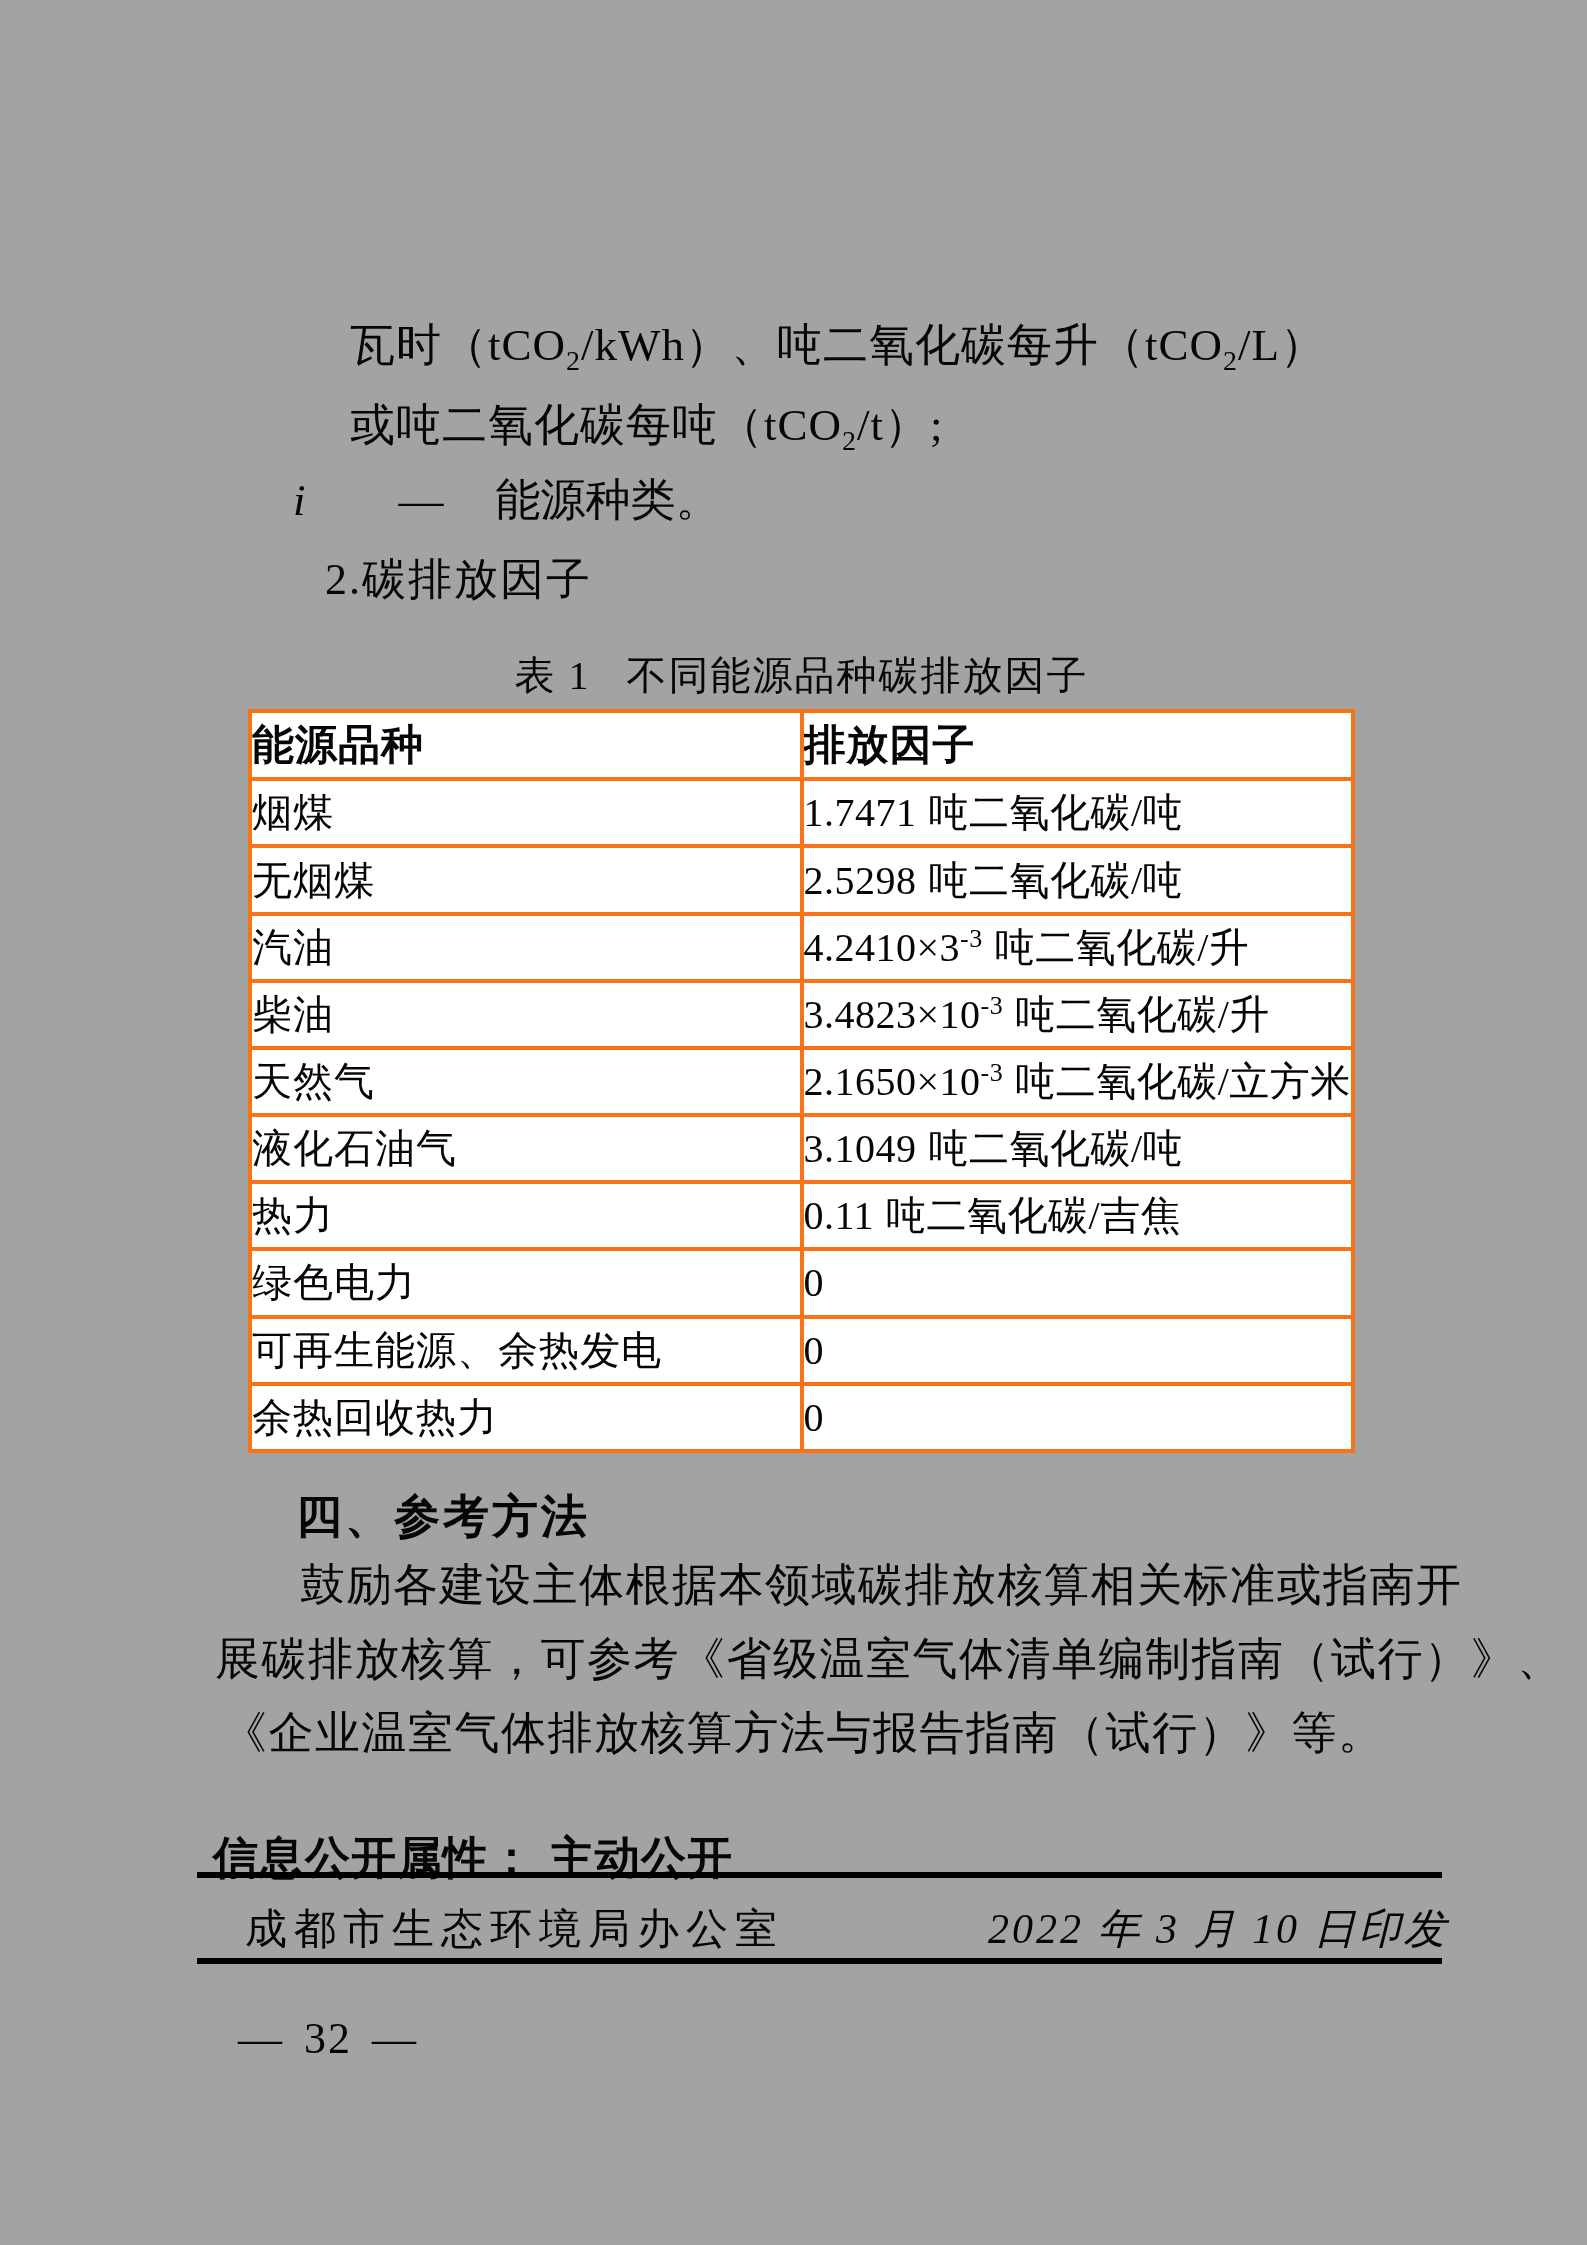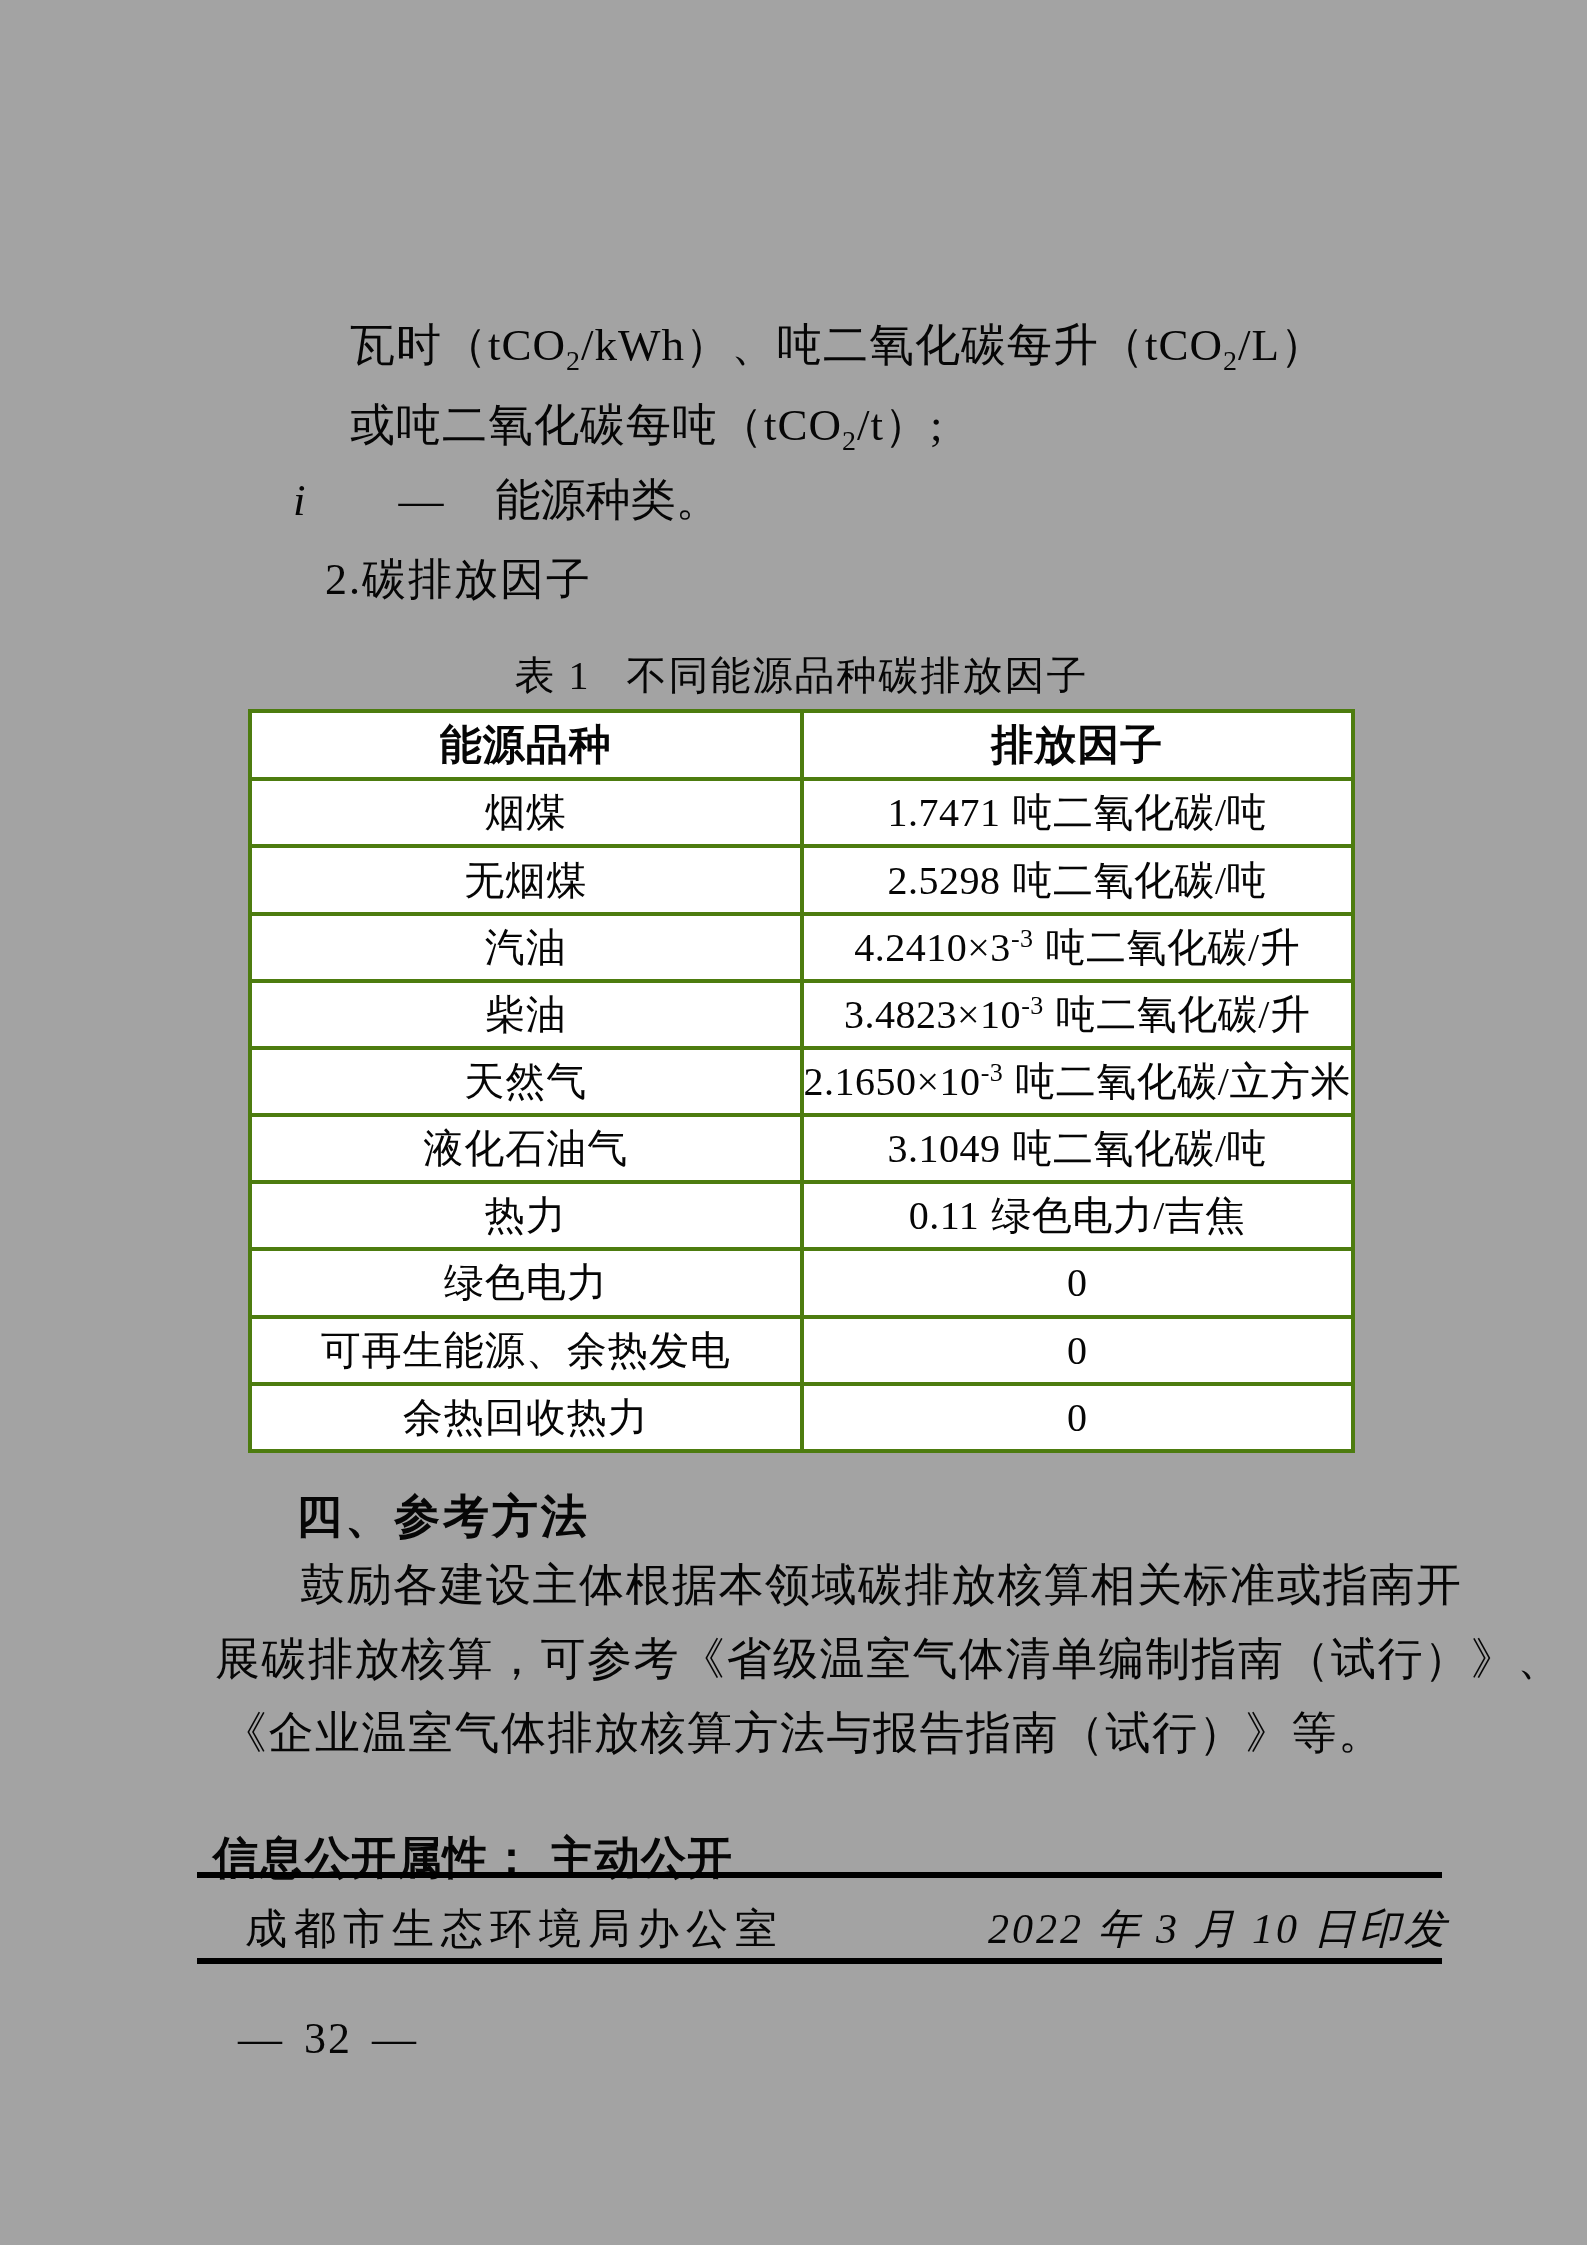--- a/index.html
+++ b/index.html
@@ -28,22 +28,22 @@
   }
   .tbl-caption .cap-label{margin-right:36px;}
 
   table.factors{
     position:absolute;left:248px;top:709px;
     width:1107px;height:744px;
     border-collapse:collapse;table-layout:fixed;
     background:#fff;
   }
   table.factors td,table.factors th{
-    border:4px solid #4d7c0f;
-    padding:0;text-align:center;vertical-align:middle;
+    border:4px solid #f97316;
+    padding:0;text-align:left;vertical-align:middle;
     overflow:hidden;
   }
   th.col-head{
     font-family:"Liberation Sans","DejaVu Sans",sans-serif;
     font-weight:bold;font-size:42px;letter-spacing:1px;
   }
   td.energy{font-size:40px;letter-spacing:1px;}
   td.factor{font-size:40px;letter-spacing:0.5px;}
   td.factor .coef{}
   td.factor sup{font-size:26px;vertical-align:super;line-height:0;}
@@ -101,21 +101,21 @@
     <tr>
       <td class="energy">天然气</td>
       <td class="factor"><span class="coef">2.1650×10</span><sup>-3</sup><span class="unit">吨二氧化碳/立方米</span></td>
     </tr>
     <tr>
       <td class="energy">液化石油气</td>
       <td class="factor"><span class="coef">3.1049</span><sup></sup><span class="unit">吨二氧化碳/吨</span></td>
     </tr>
     <tr>
       <td class="energy">热力</td>
-      <td class="factor"><span class="coef">0.11</span><sup></sup><span class="unit">绿色电力/吉焦</span></td>
+      <td class="factor"><span class="coef">0.11</span><sup></sup><span class="unit">吨二氧化碳/吉焦</span></td>
     </tr>
     <tr>
       <td class="energy">绿色电力</td>
       <td class="factor"><span class="coef">0</span><sup></sup><span class="unit"></span></td>
     </tr>
     <tr>
       <td class="energy">可再生能源、余热发电</td>
       <td class="factor"><span class="coef">0</span><sup></sup><span class="unit"></span></td>
     </tr>
     <tr>

